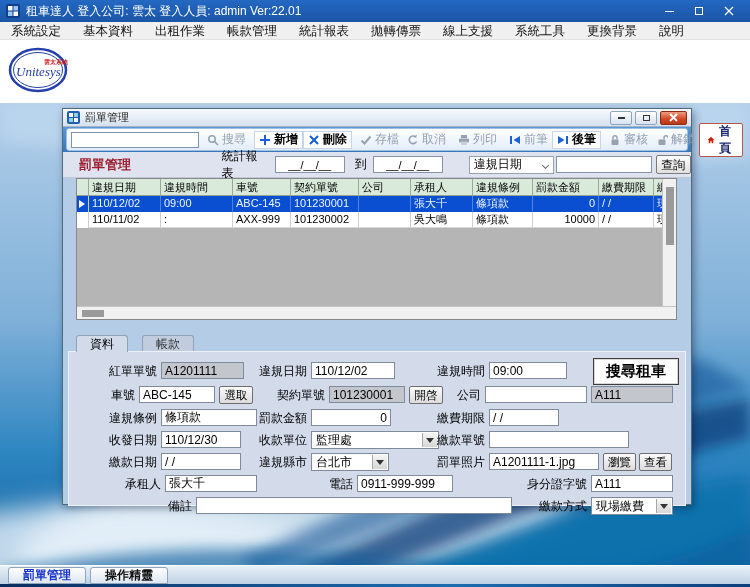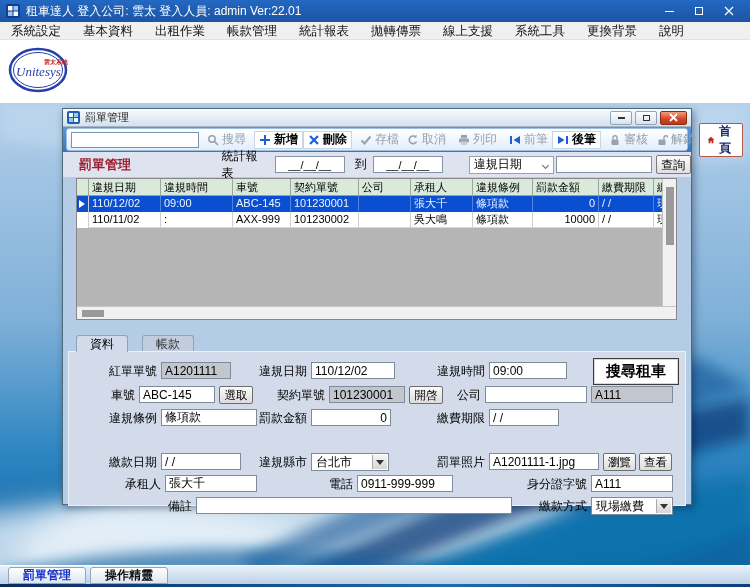--- a/index.html
+++ b/index.html
@@ -414,21 +414,21 @@
     <div class="tabstrip">
       <div class="tab active">資料</div>
       <div class="tab idle">帳款</div>
     </div>
 
     <div class="formpanel">
       <button class="bigbtn">搜尋租車</button>
 
       <div class="fr" style="top:10px;">
         <span class="fl" style="left:0;width:80px;">紅單單號</span>
-        <input class="fi ro" style="left: 84px; width: 70px;" readonly="" value="A1201111">
+        <input class="fi ro" style="left: 84px; width: 83px;" readonly="" value="A1201111">
         <span class="fl" style="left:166px;width:64px;">違規日期</span>
         <input class="fi" style="left: 234px; width: 84px;" readonly="" value="110/12/02">
         <span class="fl" style="left:332px;width:76px;">違規時間</span>
         <input class="fi" style="left: 412px; width: 78px;" readonly="" value="09:00">
       </div>
 
       <div class="fr" style="top:34px;">
         <span class="fl" style="left:0;width:58px;">車號</span>
         <input class="fi" style="left: 62px; width: 76px;" readonly="" value="ABC-145">
         <button class="sbtn" style="left:142px;width:34px;">選取</button>
@@ -442,20 +442,33 @@
 
       <div class="fr" style="top:57px;">
         <span class="fl" style="left:0;width:80px;">違規條例</span>
         <input class="fi" style="left: 84px; width: 96px;" readonly="" value="條項款">
         <span class="fl" style="left:166px;width:64px;">罰款金額</span>
         <input class="fi ra" style="left: 234px; width: 80px;" readonly="" value="0">
         <span class="fl" style="left:332px;width:76px;">繳費期限</span>
         <input class="fi" style="left: 412px; width: 70px;" readonly="" value="/ /">
       </div>
 
+      <div class="fr" style="top:79px;">
+        <span class="fl" style="left:0;width:80px;">收發日期</span>
+        <input class="fi" style="left: 84px; width: 80px;" readonly="" value="110/12/30">
+        <span class="fl" style="left:166px;width:64px;">收款單位</span>
+        <div class="fcombo" style="left:234px;width:128px;">
+          <span>監理處</span>
+          <span class="dbox">
+              <span class="dtri"></span>
+            </span>
+        </div>
+        <span class="fl" style="left:332px;width:76px;">繳款單號</span>
+        <input class="fi" style="left: 412px; width: 140px;" readonly="" value="">
+      </div>
 
       <div class="fr" style="top:101px;">
         <span class="fl" style="left:0;width:80px;">繳款日期</span>
         <input class="fi" style="left: 84px; width: 80px;" readonly="" value="/ /">
         <span class="fl" style="left:166px;width:64px;">違規縣市</span>
         <div class="fcombo" style="left:234px;width:78px;">
           <span>台北市</span>
           <span class="dbox">
               <span class="dtri"></span>
             </span>

